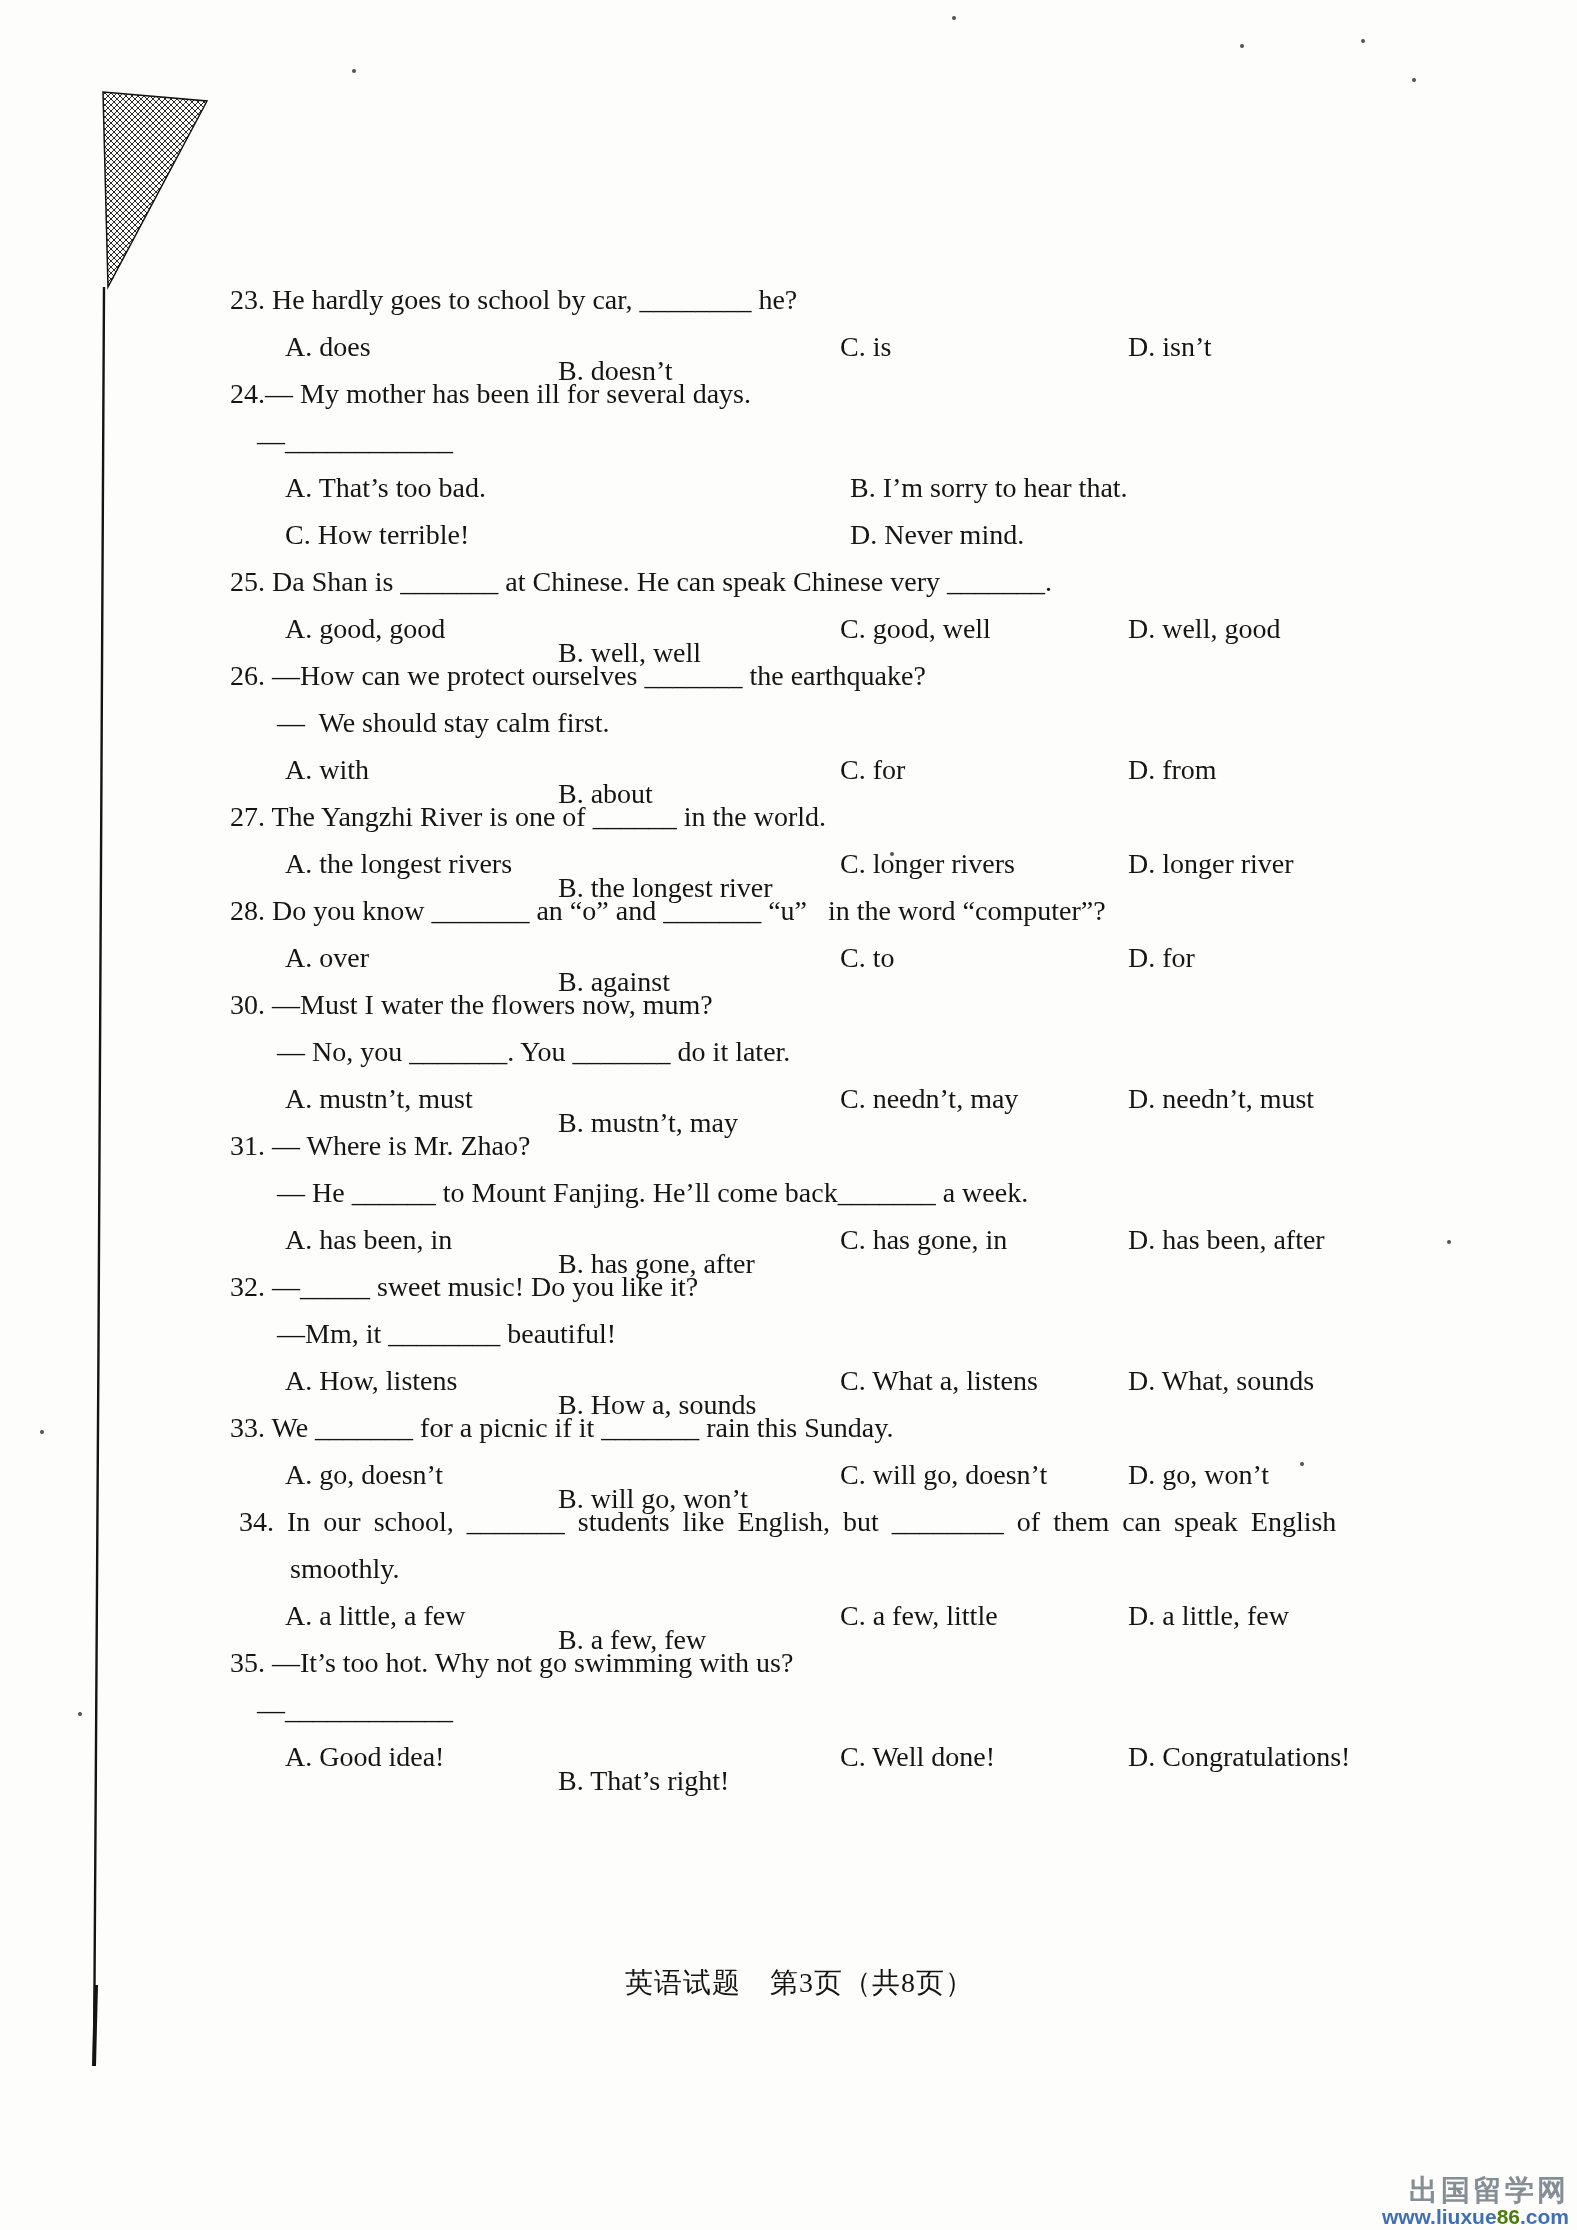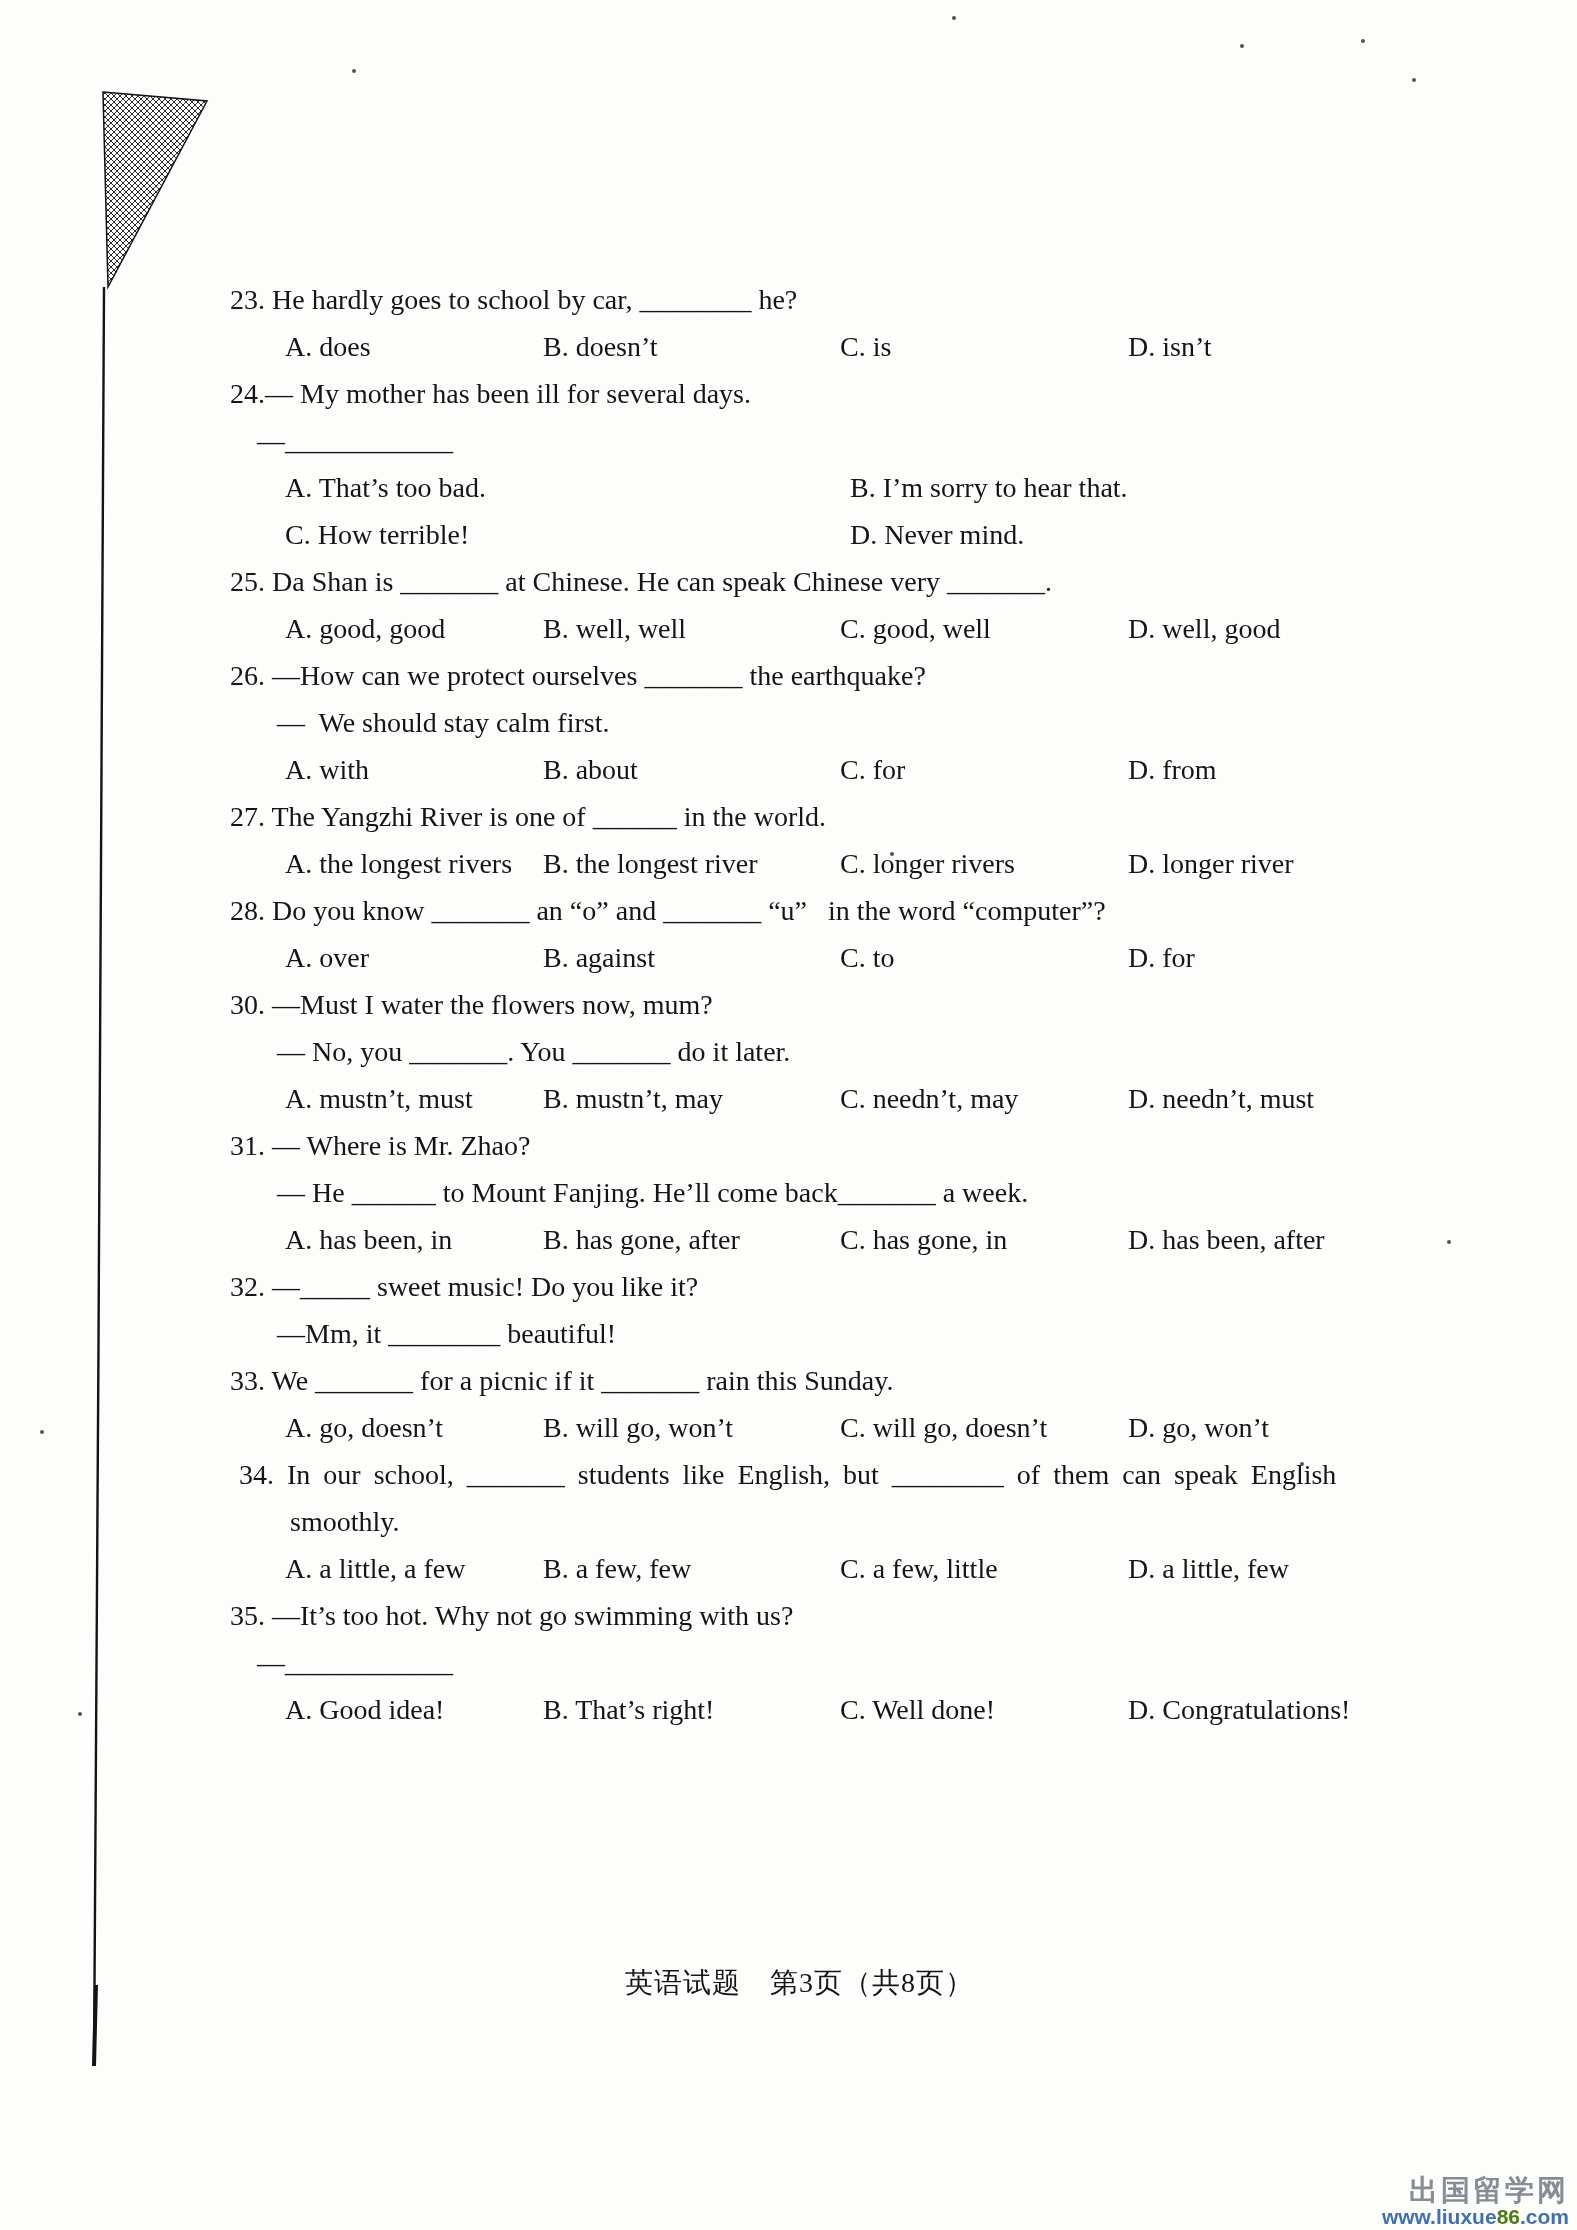--- a/index.html
+++ b/index.html
@@ -15,21 +15,21 @@
   .content{position:absolute;left:0;top:276px;width:1502px;}
   .ln{height:47px;line-height:47px;font-size:28px;white-space:pre;}
   .q{padding-left:230px;}
   .d{padding-left:257px;}
   .r{padding-left:277px;}
   .c{padding-left:290px;}
   .wide{word-spacing:6px;margin-left:9px;}
   .opts{position:relative;height:47px;}
   .opts span{position:absolute;top:0;height:47px;line-height:47px;font-size:28px;white-space:pre;}
   .oA{left:285px;}
-  .oB{left:543px;}
+  .oB{left:558px;margin-top:24px;}
   .oC{left:840px;}
   .oD{left:1128px;}
   .o2A{left:285px;}
   .o2B{left:850px;}
   .footer{position:absolute;left:625px;top:1964px;font-size:28px;letter-spacing:1px;}
   .watermark{position:absolute;right:8px;bottom:3px;text-align:right;font-family:"Liberation Sans",sans-serif;line-height:1;}
   .wm-name{font-size:29px;font-weight:bold;color:#878d95;letter-spacing:3px;}
   .wm-url{font-size:21px;font-weight:bold;color:#3f6fb5;margin-top:1px;}
   .wm-num{color:#4d7c0f;}
   .artifact{position:absolute;left:0;top:0;}
@@ -130,20 +130,26 @@
     <div class="ln r">— He ______ to Mount Fanjing. He’ll come back_______ a week.</div>
     <div class="opts">
       <span class="oA">A. has been, in</span>
       <span class="oB">B. has gone, after</span>
       <span class="oC">C. has gone, in</span>
       <span class="oD">D. has been, after</span>
     </div>
 
     <div class="ln q">32. —_____ sweet music! Do you like it?</div>
     <div class="ln r">—Mm, it ________ beautiful!</div>
+    <div class="opts">
+      <span class="oA">A. How, listens</span>
+      <span class="oB">B. How a, sounds</span>
+      <span class="oC">C. What a, listens</span>
+      <span class="oD">D. What, sounds</span>
+    </div>
 
     <div class="ln q">33. We _______ for a picnic if it _______ rain this Sunday.</div>
     <div class="opts">
       <span class="oA">A. go, doesn’t</span>
       <span class="oB">B. will go, won’t</span>
       <span class="oC">C. will go, doesn’t</span>
       <span class="oD">D. go, won’t</span>
     </div>
 
     <div class="ln q wide">34. In our school, _______ students like English, but ________ of them can speak English</div>

